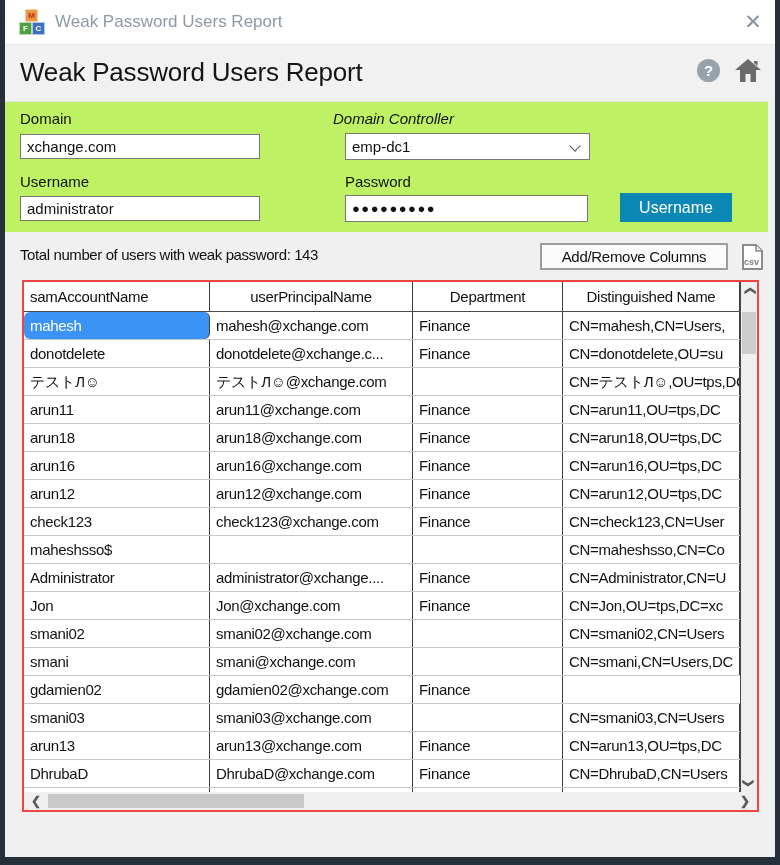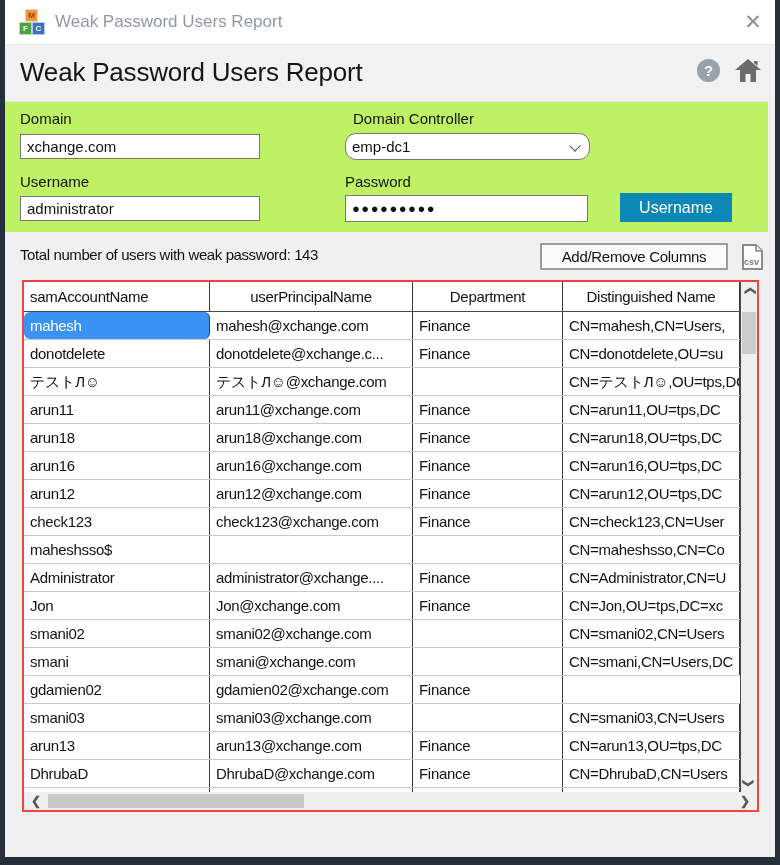--- a/index.html
+++ b/index.html
@@ -26,22 +26,22 @@
                background:#98a2aa; color:#fff; font-weight:bold; font-size:15px; text-align:center; line-height:23px; }
   .home-icon { position:absolute; left:729px; top:11px; width:28px; height:28px; }
 
   
   .formpanel { position:absolute; left:0; top:101px; width:763px; height:131px; background:#bef264; border-top:1px solid #e2e2e2; }
   .f-label { position:absolute; font-size:15px; color:#121212; }
   .f-input { position:absolute; background:#fff; border:1px solid #787878; font-size:15px; color:#111;
              padding:0 6px; line-height:23px; white-space:nowrap; overflow:hidden; }
   .lbl-domain { left:15px; top:8px; }      .in-domain { left:15px; top:32px; width:240px; height:25px; }
   .lbl-user   { left:15px; top:71px; }     .in-user   { left:15px; top:94px; width:240px; height:25px; }
-  .lbl-dc     { left:348px; top:8px; }
-  .in-dc      { left:340px; top:31px; width:245px; height:27px; line-height:25px;border-radius:11px; }
+  .lbl-dc     { left:328px; top:8px;font-style:italic; }
+  .in-dc      { left:340px; top:31px; width:245px; height:27px; line-height:25px; }
   .dc-chev { position:absolute; right:10px; top:8px; width:8px; height:8px;
              border-right:1.6px solid #555; border-bottom:1.6px solid #555; transform:rotate(45deg); }
   .lbl-pass   { left:340px; top:71px; }
   .in-pass    { left:340px; top:93px; width:243px; height:27px; line-height:25px; font-size:13px; letter-spacing:1.5px; font-weight:bold; }
   .generate-btn { position:absolute; left:615px; top:91px; width:112px; height:29px; background:#0a87b5;
                   color:#fff; font-size:16px; border:none; text-align:center; line-height:29px; }
 
   
   .status-row { position:absolute; left:0; top:232px; right:0; height:46px; }
   .total-text { position:absolute; left:15px; top:14px; font-size:15px; color:#111; letter-spacing:-0.4px; }

